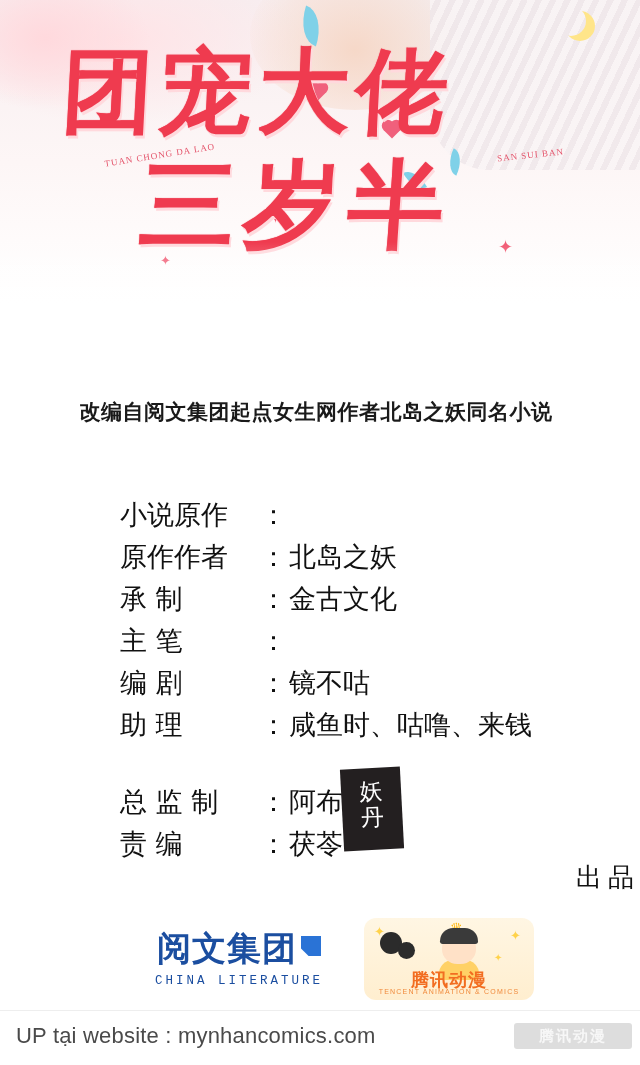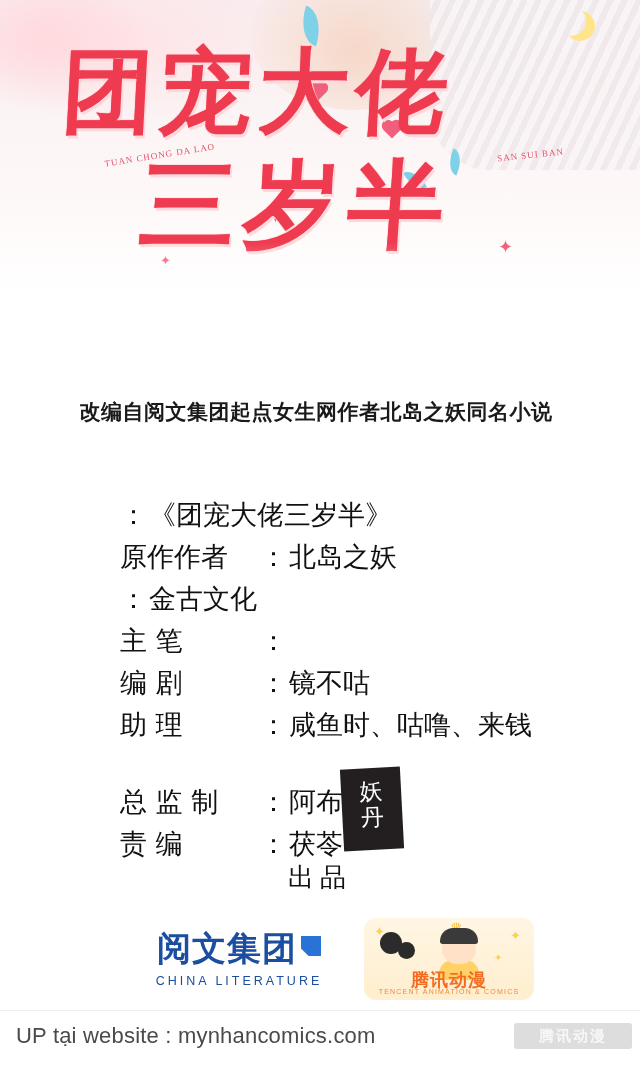--- a/index.html
+++ b/index.html
@@ -225,21 +225,21 @@
     letter-spacing: 0;
   }
   .seal span { display: block; transform: rotate(1deg); }
 
   
   .produced {
     position: absolute;
     left: 0;
     top: 860px;
     width: 640px;
-    text-align: center;
+    text-align: right;
     font-family: "DejaVu Sans", "Liberation Sans", sans-serif;
     font-size: 26px;
     color: #111111;
     letter-spacing: 6px;
   }
 
   
   .logos {
     position: absolute;
     left: 4px;
@@ -267,21 +267,21 @@
     display: inline-block;
     width: 20px;
     height: 20px;
     background: #2a73d6;
     margin-left: 4px;
     vertical-align: 4px;
     clip-path: polygon(0 0, 100% 0, 100% 100%, 38% 100%, 0 62%);
   }
   .logo-yuewen-en {
     margin-top: 2px;
-    font-family: Liberation Sans, sans-serif;
+    font-family: Liberation Mono, monospace;
     font-size: 12.5px;
     letter-spacing: 3px;
     color: #1b4ea0;
     font-weight: 400;
   }
 
   .logo-tencent {
     position: absolute;
     left: 360px;
     top: 0px;
@@ -426,29 +426,30 @@
 BAN</div>
     </div>
 
     <div class="hero-fade"></div>
   </div>
 
   <div class="adapt-line">改编自阅文集团起点女生网作者北岛之妖同名小说</div>
 
   <div class="credits">
     <div class="credit-row">
-      <span class="credit-colon">：</span>
-      <span class="credit-value">《团宠大佬三岁半》</span>
+      <span class="credit-label">小说原作</span>
+      <span class="credit-colon">：</span>
     </div>
     <div class="credit-row">
       <span class="credit-label">原作作者</span>
       <span class="credit-colon">：</span>
       <span class="credit-value">北岛之妖</span>
     </div>
     <div class="credit-row">
+      <span class="credit-label credit-label-pad">承   制</span>
       <span class="credit-colon">：</span>
       <span class="credit-value">金古文化</span>
     </div>
     <div class="credit-row">
       <span class="credit-label">主   笔</span>
       <span class="credit-colon">：</span>
     </div>
     <div class="credit-row">
       <span class="credit-label">编   剧</span>
       <span class="credit-colon">：</span>

